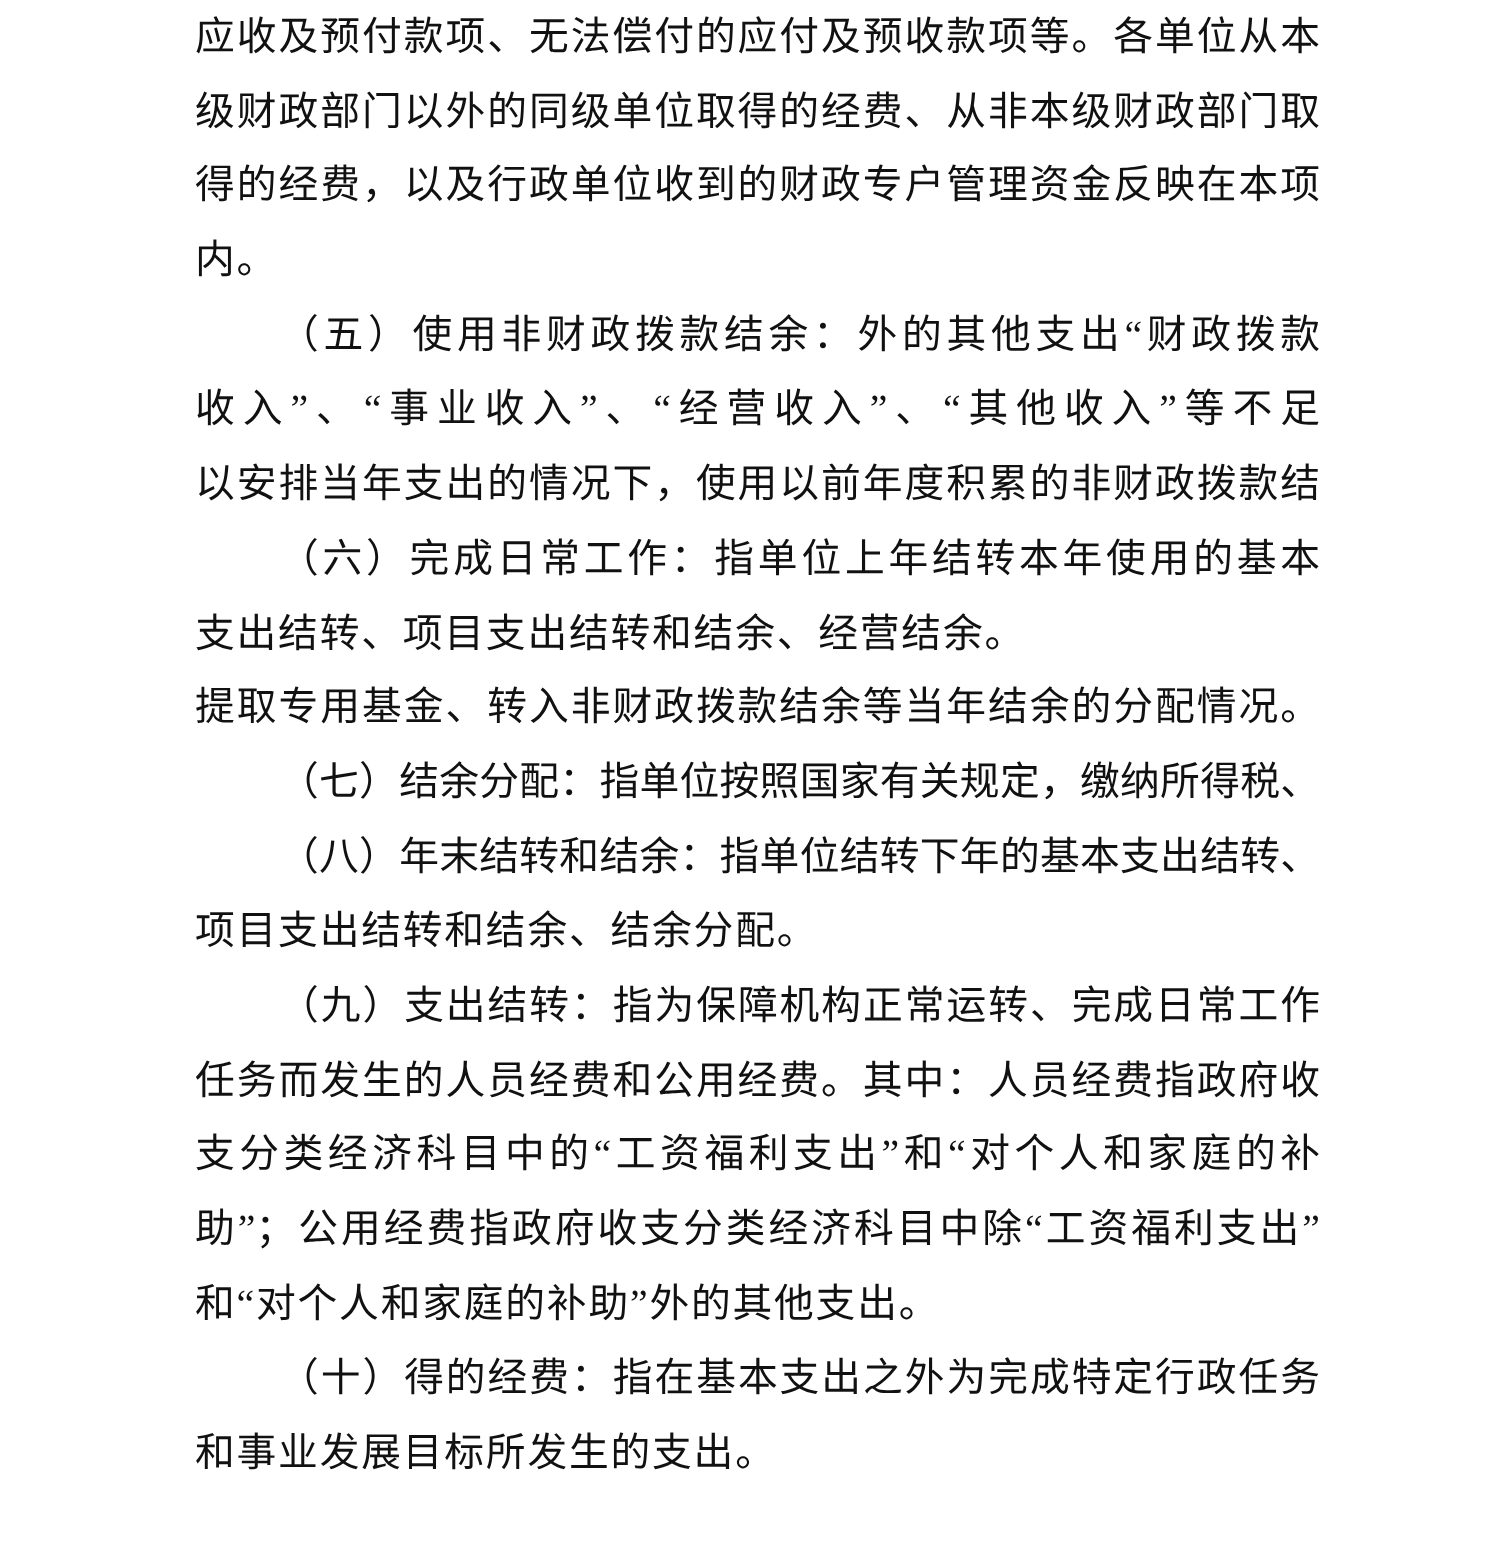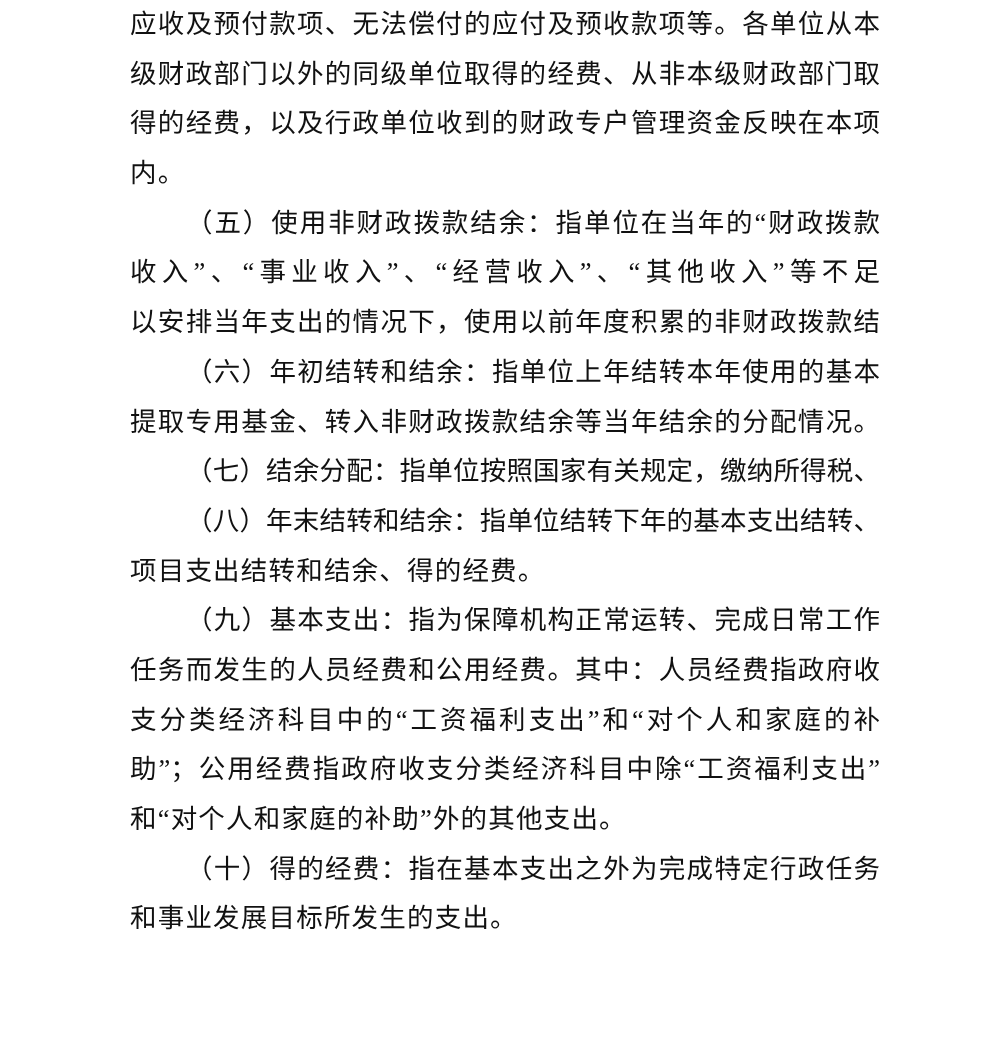--- a/index.html
+++ b/index.html
@@ -54,39 +54,40 @@
 <main class="page">
 
   <div class="line full"><span class="term"></span><span>应收及预付款项、无法偿付的应付及预收款项等。各单位从本</span></div>
 
   <div class="line full"><span class="term"></span><span>级财政部门以外的同级单位取得的经费、从非本级财政部门取</span></div>
 
   <div class="line full"><span class="term"></span><span>得的经费，以及行政单位收到的财政专户管理资金反映在本项</span></div>
 
   <div class="line end"><span class="term"></span><span>内。</span></div>
 
-  <div class="line full indent"><span class="term">（五）使用非财政拨款结余：</span><span>指单位在当年的“财政拨款</span></div>
+  <div class="line full indent"><span class="term">（五）使用非财政拨款结余：</span><span>外的其他支出“财政拨款</span></div>
 
   <div class="line full"><span class="term"></span><span>收入”、“事业收入”、“经营收入”、“其他收入”等不足</span></div>
 
   <div class="line full"><span class="term"></span><span>以安排当年支出的情况下，使用以前年度积累的非财政拨款结</span></div>
 
 
-  <div class="line full indent"><span class="term">（六）年初结转和结余：</span><span>指单位上年结转本年使用的基本</span></div>
+  <div class="line full indent"><span class="term">（六）完成日常工作：</span><span>指单位上年结转本年使用的基本</span></div>
 
+  <div class="line end"><span class="term"></span><span>支出结转、项目支出结转和结余、经营结余。</span></div>
 
   <div class="line full"><span class="term"></span><span>提取专用基金、转入非财政拨款结余等当年结余的分配情况。</span></div>
 
   <div class="line full indent"><span class="term">（七）结余分配：</span><span>指单位按照国家有关规定，缴纳所得税、</span></div>
 
   <div class="line full indent"><span class="term">（八）年末结转和结余：</span><span>指单位结转下年的基本支出结转、</span></div>
 
-  <div class="line end"><span class="term"></span><span>项目支出结转和结余、得的经费。</span></div>
+  <div class="line end"><span class="term"></span><span>项目支出结转和结余、结余分配。</span></div>
 
-  <div class="line full indent"><span class="term">（九）基本支出：</span><span>指为保障机构正常运转、完成日常工作</span></div>
+  <div class="line full indent"><span class="term">（九）支出结转：</span><span>指为保障机构正常运转、完成日常工作</span></div>
 
   <div class="line full"><span class="term"></span><span>任务而发生的人员经费和公用经费。其中：人员经费指政府收</span></div>
 
   <div class="line full"><span class="term"></span><span>支分类经济科目中的“工资福利支出”和“对个人和家庭的补</span></div>
 
   <div class="line full"><span class="term"></span><span>助”；公用经费指政府收支分类经济科目中除“工资福利支出”</span></div>
 
   <div class="line end"><span class="term"></span><span>和“对个人和家庭的补助”外的其他支出。</span></div>
 
   <div class="line full indent"><span class="term">（十）得的经费：</span><span>指在基本支出之外为完成特定行政任务</span></div>

